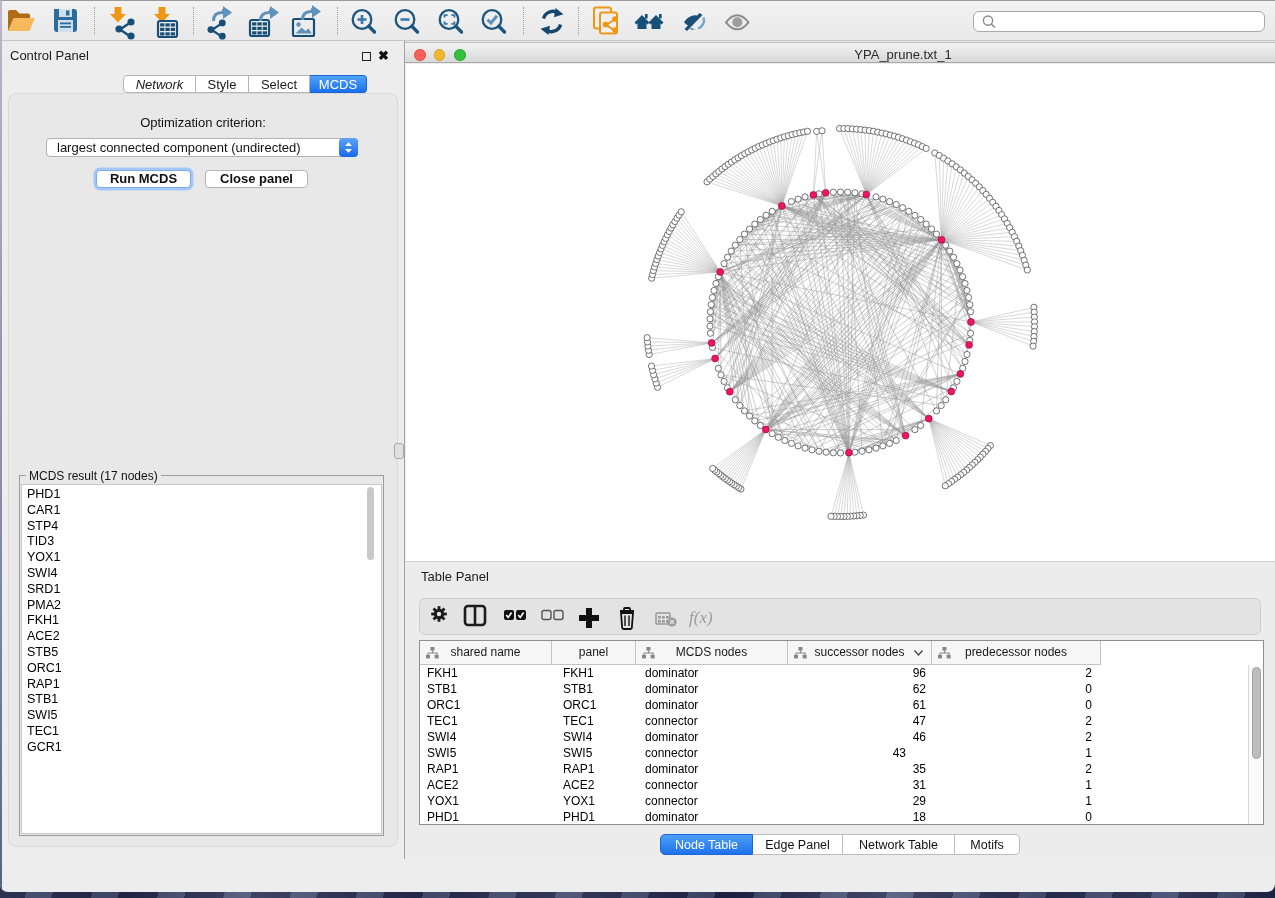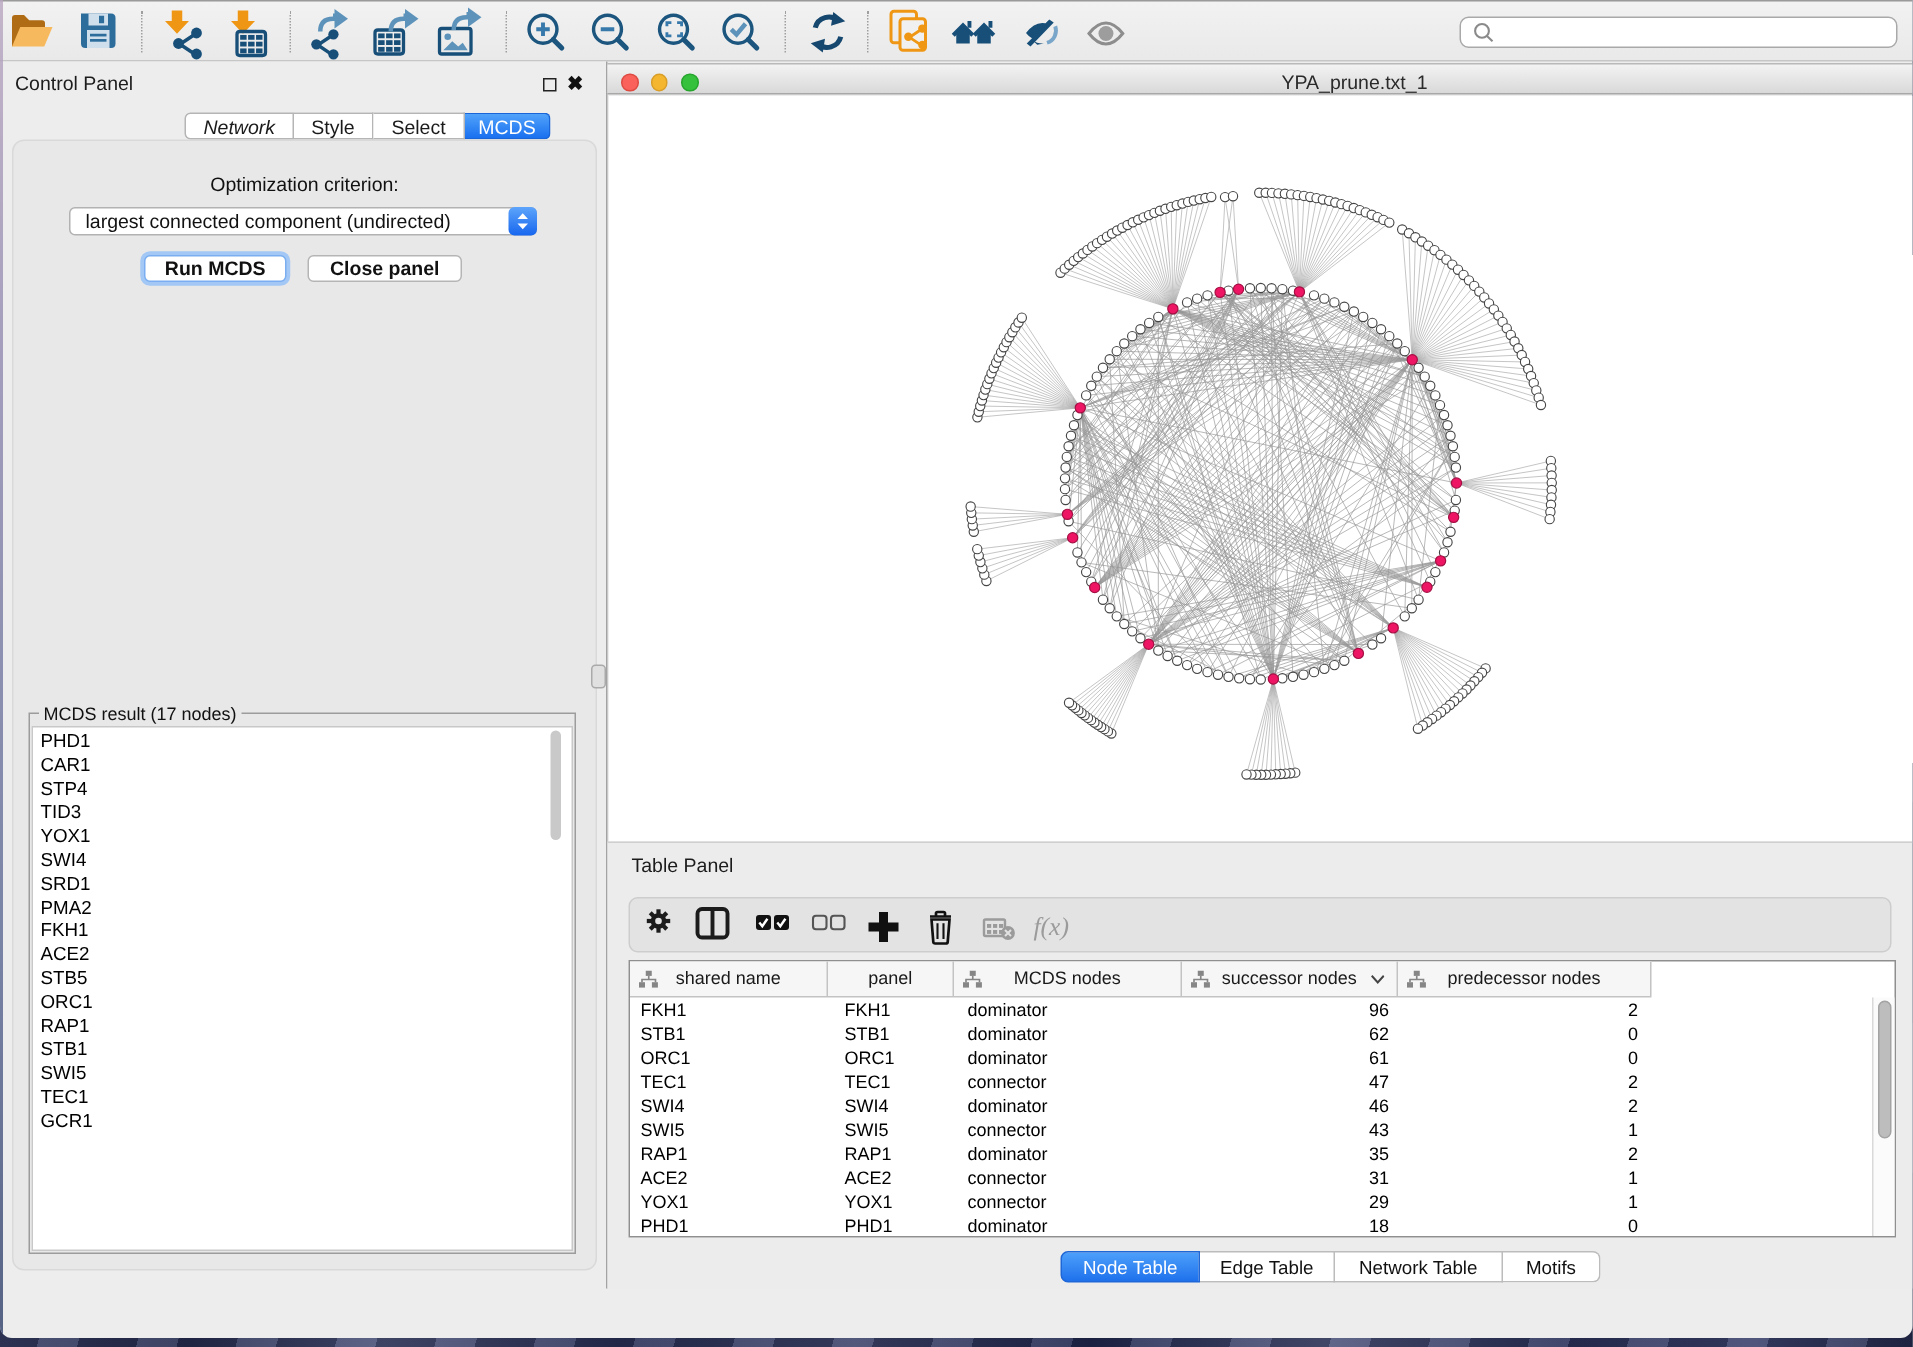--- a/index.html
+++ b/index.html
@@ -61,21 +61,21 @@
 #ttable{position:absolute;left:14px;top:78px;width:845px;height:185px;background:#fff;border:1px solid #8f8f8f;}
 .th{position:absolute;top:0;height:23px;background:#f6f6f6;border-right:1px solid #c3c3c3;
  font-size:12px;color:#1a1a1a;text-align:center;line-height:23px;}
 #thdrline{position:absolute;left:0;top:23px;width:681px;height:0;border-top:1px solid #c3c3c3;}
 .tr{position:absolute;height:16px;font-size:12px;color:#000;line-height:16px;}
 .td{position:absolute;top:0;height:16px;}
 .num{text-align:right;}
 #tscroll{position:absolute;right:0;top:24px;width:15px;height:159px;background:#fbfbfb;border-left:1px solid #d9d9d9;}
 #tthumb{position:absolute;left:3px;top:2px;width:9px;height:92px;background:#bdbdbd;border:1px solid #a3a3a3;border-radius:5px;}
 .seg{position:absolute;top:272px;height:21px;background:#fff;border:1px solid #bcbcbc;border-left:none;
- font-size:12.5px;color:#111;text-align:center;line-height:20px;margin-left:47px;}
+ font-size:12.5px;color:#111;text-align:center;line-height:20px;}
 .seg.first{border-left:1px solid #bcbcbc;border-radius:5px 0 0 5px;}
 .seg.last{border-radius:0 5px 5px 0;}
 .seg.sel{background:linear-gradient(#4da0fa,#1f71ec);color:#fff;border-color:#1f66d6;}
 
 #statusbar{position:absolute;left:0;top:859px;width:1275px;height:33px;background:#ececec;border-top:1px solid #c2c2c2;}
 #listbtn{position:absolute;left:11px;top:8px;width:28px;height:20px;background:#fdfdfd;border:1px solid #9f9f9f;}
 #membtn{position:absolute;left:1190px;top:7px;width:74px;height:23px;background:#fbfbfb;border:1px solid #a8a8a8;font-size:11.5px;color:#111;}
 </style></head><body>
 <div id="wall"></div>
 <div id="win">
@@ -1141,21 +1141,21 @@
           <div class="td" style="left:7px">SWI4</div>
           <div class="td" style="left:143px">SWI4</div>
           <div class="td" style="left:225px">dominator</div>
           <div class="td num" style="left:368px;width:138px">46</div>
           <div class="td num" style="left:512px;width:160px">2</div>
         </div>
         <div class="tr" style="left:0;top:104px;width:681px">
           <div class="td" style="left:7px">SWI5</div>
           <div class="td" style="left:143px">SWI5</div>
           <div class="td" style="left:225px">connector</div>
-          <div class="td num" style="left:368px;width:138px">43</div>
+          <div class="td num" style="left:348px;width:138px">43</div>
           <div class="td num" style="left:512px;width:160px">1</div>
         </div>
         <div class="tr" style="left:0;top:120px;width:681px">
           <div class="td" style="left:7px">RAP1</div>
           <div class="td" style="left:143px">RAP1</div>
           <div class="td" style="left:225px">dominator</div>
           <div class="td num" style="left:368px;width:138px">35</div>
           <div class="td num" style="left:512px;width:160px">2</div>
         </div>
         <div class="tr" style="left:0;top:136px;width:681px">
@@ -1177,17 +1177,17 @@
           <div class="td" style="left:143px">PHD1</div>
           <div class="td" style="left:225px">dominator</div>
           <div class="td num" style="left:368px;width:138px">18</div>
           <div class="td num" style="left:512px;width:160px">0</div>
         </div>
         <div id="tscroll">
           <div id="tthumb"></div>
         </div>
       </div>
       <div class="seg first sel" style="left:255px;width:93px">Node Table</div>
-      <div class="seg " style="left:348px;width:90px">Edge Table</div>
+      <div class="seg " style="left:348px;width:90px">Edge Panel</div>
       <div class="seg " style="left:438px;width:112px">Network Table</div>
       <div class="seg last" style="left:550px;width:65px">Motifs</div>
     </div>
     <div id="ledge"></div>
   </div>
 </body></html>

